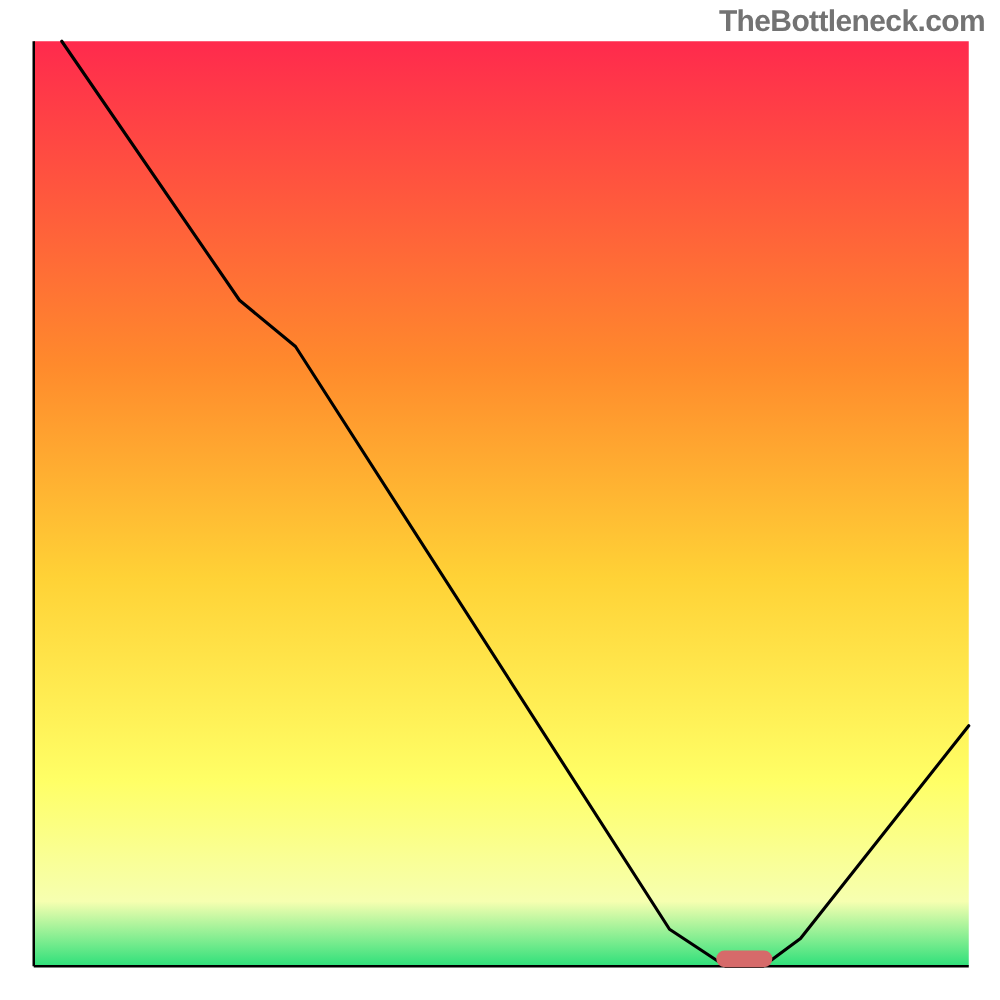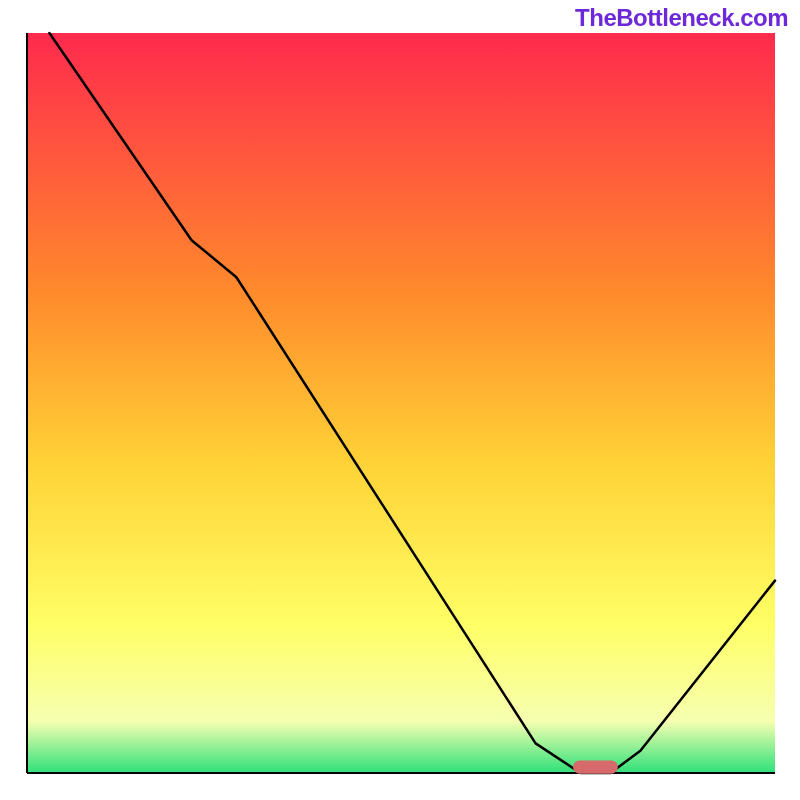--- a/index.html
+++ b/index.html
@@ -14,21 +14,21 @@
     position: relative;
     width: 800px;
     height: 800px;
   }
   .watermark {
     position: absolute;
     top: 4px;
     right: 12px;
     font-size: 24px;
     font-weight: 600;
-    color: #6d28d9;
+    color: #737373;
     letter-spacing: -0.5px;
   }
   svg.chart {
     position: absolute;
     left: 0;
     top: 0;
     width: 800px;
     height: 800px;
   }
 </style>

